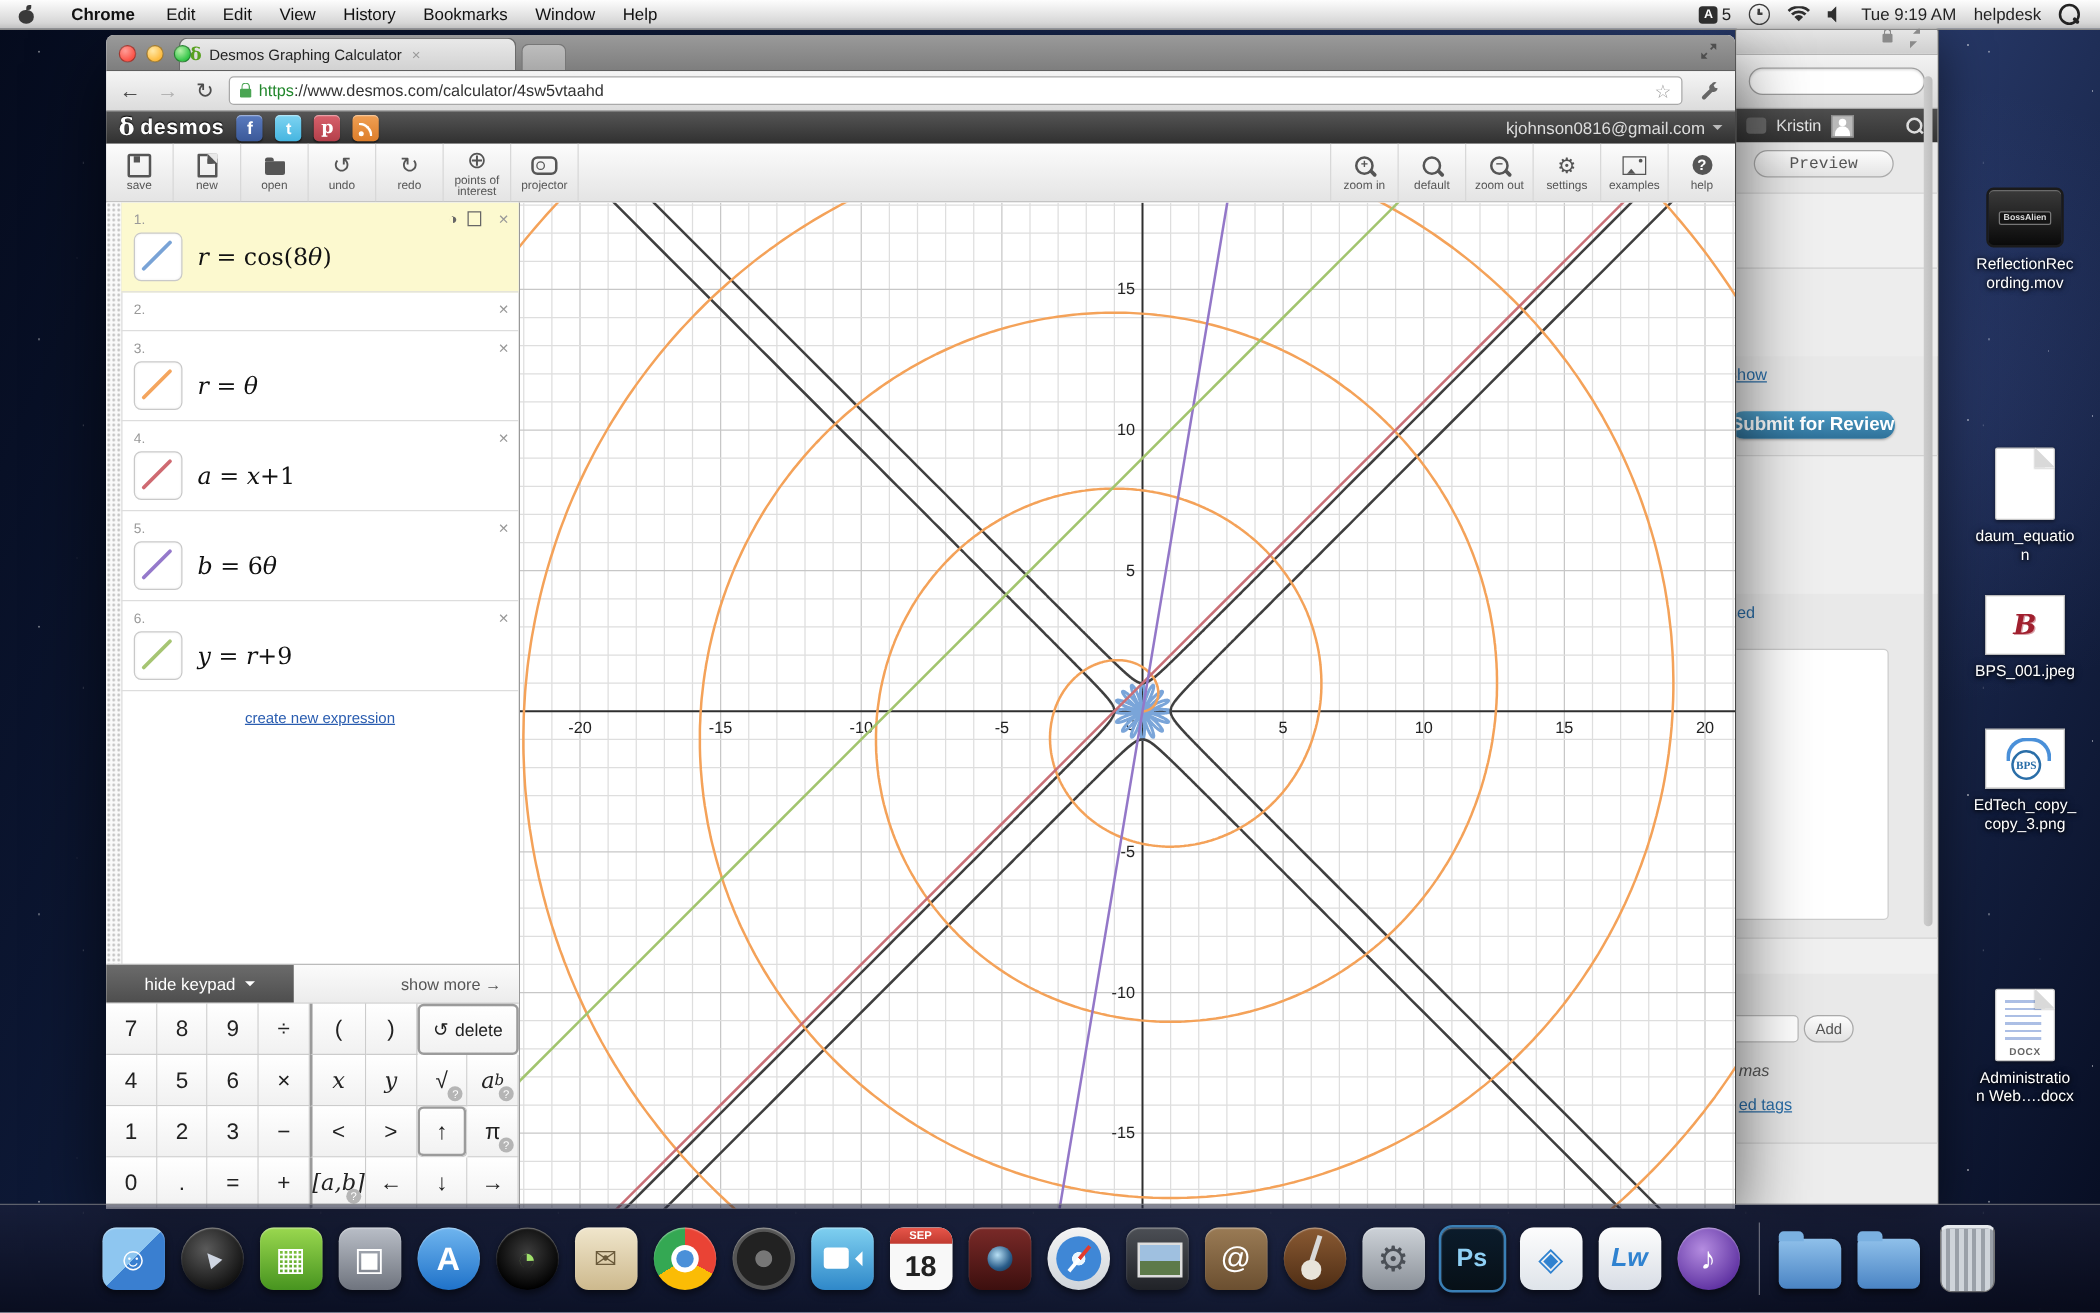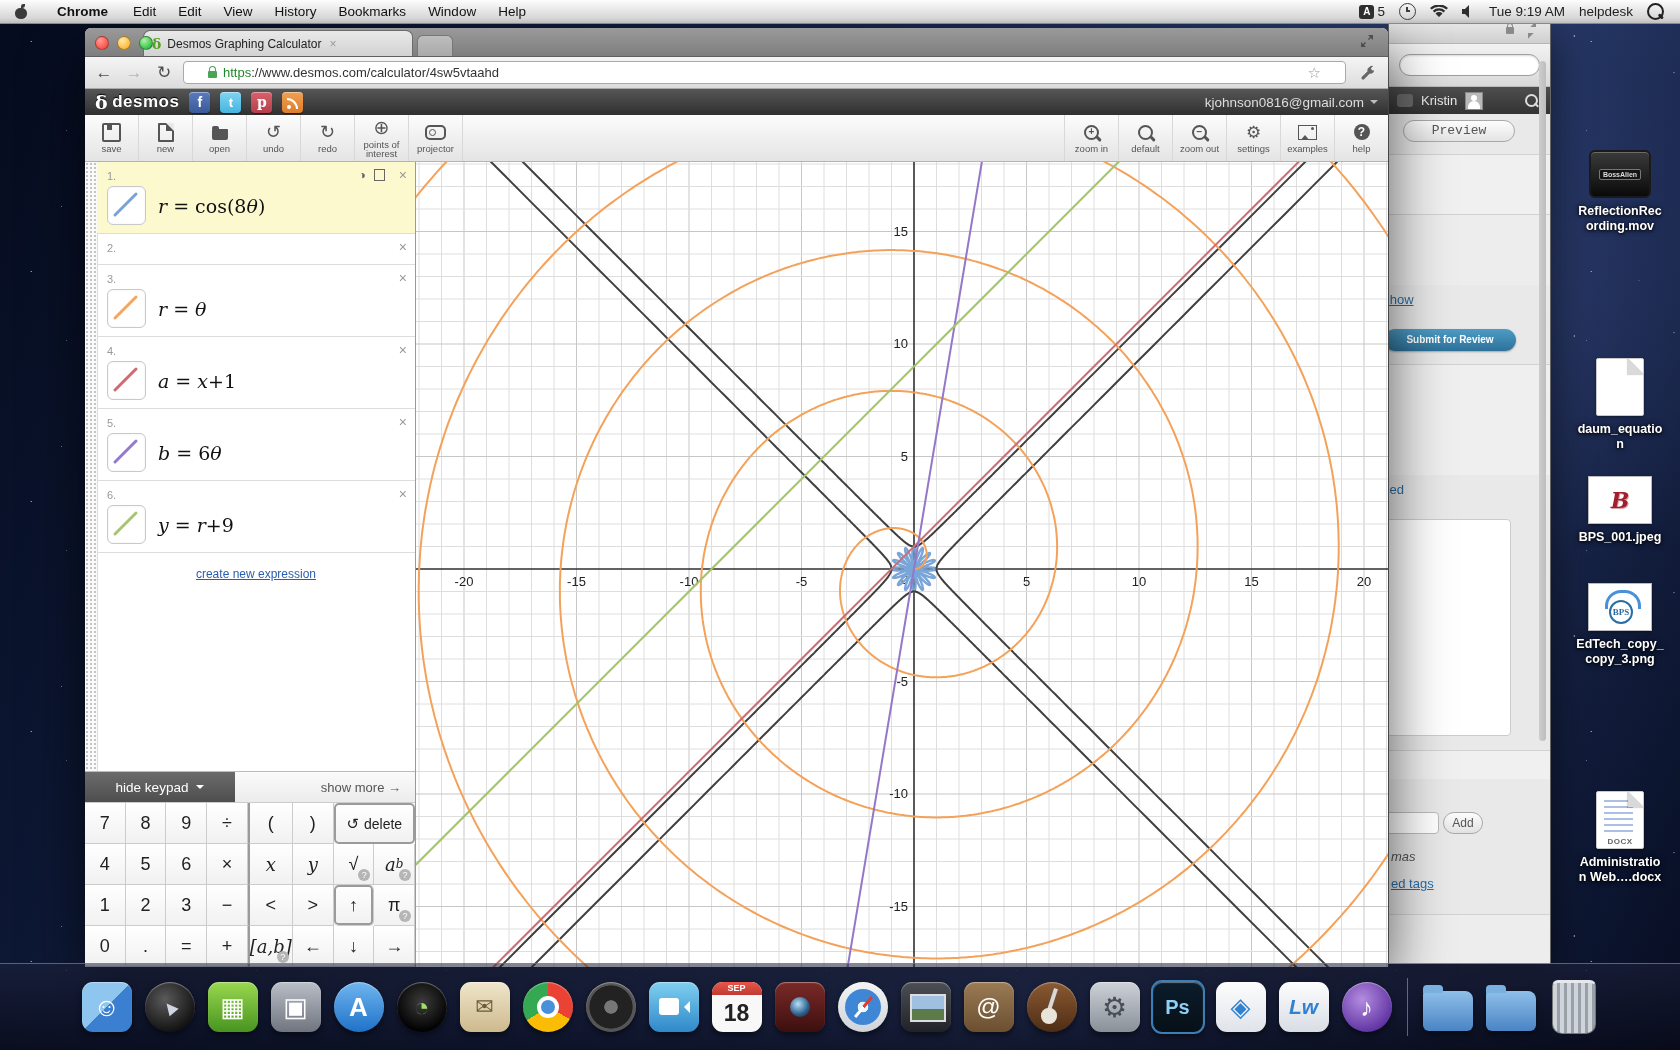--- a/index.html
+++ b/index.html
@@ -54,21 +54,21 @@
   .chat-ic::after{content:"";position:absolute;left:3px;bottom:-4px;border:4px solid transparent;border-top-color:#6a6a6a;}
   .avatar{width:16px;height:16px;background:#b9b9b9;border:1px solid #888;position:relative;overflow:hidden;}
   .avatar::before{content:"";position:absolute;left:4.5px;top:2px;width:6px;height:6px;background:#fff;border-radius:50%;}
   .avatar::after{content:"";position:absolute;left:1.5px;top:8.5px;width:12px;height:8px;background:#fff;border-radius:6px 6px 0 0;}
   .mini-loupe{width:9px;height:9px;border:2px solid #ddd;border-radius:50%;position:relative;margin-left:auto;margin-right:4px;}
   .mini-loupe::after{content:"";position:absolute;left:7px;top:8px;width:5px;height:2px;background:#ddd;transform:rotate(45deg);}
   .bg-content{position:relative;height:calc(100% - 92px);background:#e9e9e9;overflow:hidden;font-size:13px;color:#444;}
   .panelrow{border-top:1px solid #d2d2d2;background:#f0f0f0;}
   .btn-preview{position:absolute;left:14px;top:6px;width:110px;height:20px;border:1px solid #aaa;border-radius:11px;background:linear-gradient(#fdfdfd,#e4e4e4);text-align:center;line-height:20px;color:#555;font-size:13px;font-family:Liberation Mono, monospace;}
   .link{color:#2a6ea8;text-decoration:underline;}
-  .btn-submit{position:absolute;left:-5px;top:215px;width:132px;height:22px;border-radius:12px;background:linear-gradient(#4d9cc6,#2e7199);color:#fff;font-weight:bold;font-size:10px;text-align:center;line-height:22px;box-shadow:0 1px 2px rgba(0,0,0,.3);}
+  .btn-submit{position:absolute;left:-5px;top:215px;width:132px;height:22px;border-radius:12px;background:linear-gradient(#4d9cc6,#2e7199);color:#fff;font-weight:bold;font-size:15px;text-align:center;line-height:22px;box-shadow:0 1px 2px rgba(0,0,0,.3);}
   .bg-white-panel{position:absolute;left:-40px;top:405px;width:160px;height:215px;background:#fff;border:1px solid #ccc;border-radius:4px;}
   .bg-input{position:absolute;left:-40px;top:698px;width:88px;height:20px;background:#fff;border:1px solid #bbb;border-radius:4px;}
   .btn-add{position:absolute;left:54px;top:698px;width:38px;height:20px;border:1px solid #aaa;border-radius:11px;background:linear-gradient(#fdfdfd,#e2e2e2);text-align:center;line-height:20px;font-size:12px;color:#555;}
   .bg-scroll{position:absolute;right:4px;top:40px;width:7px;height:680px;background:linear-gradient(90deg,#cdcdcd,#bdbdbd);border-radius:4px;}
 
   
   .win{position:absolute;left:85px;top:28px;width:1303px;height:935px;z-index:20;
     border-radius:6px 6px 0 0;box-shadow:0 22px 60px rgba(0,0,0,.65);background:#fff;}
   .tabstrip{height:28px;background:linear-gradient(#9a9a9a,#7e7e7e);border-radius:6px 6px 0 0;border-bottom:1px solid #5f5f5f;position:relative;display:flex;align-items:flex-end;}
   .lights{position:absolute;left:10px;top:8px;display:flex;gap:8px;}
@@ -77,21 +77,21 @@
   .l-yellow{background:radial-gradient(circle at 35% 30%,#ffe9a8,#fdbb3f 70%);}
   .l-green{background:radial-gradient(circle at 35% 30%,#b6f0a8,#35c649 70%);}
   .tab{margin-left:58px;width:252px;height:25px;background:linear-gradient(#e9e9e9,#d2d2d2);border:1px solid #6b6b6b;border-bottom:none;border-radius:7px 7px 0 0;display:flex;align-items:center;padding:0 8px;font-size:12px;color:#222;gap:6px;}
   .tab .fav{color:#58a11f;font-weight:bold;font-family:"DejaVu Serif",serif;font-size:14px;}
   .tab .tx{color:#9a9a9a;font-size:12px;margin-left:2px;}
   .tabstub{width:34px;height:20px;margin-left:4px;margin-bottom:0;background:linear-gradient(#bdbdbd,#a9a9a9);border:1px solid #777;border-bottom:none;border-radius:6px 6px 0 0;}
   .fs-arrows{position:absolute;right:14px;top:6px;width:14px;height:14px;opacity:.8;}
   .navbar{height:31px;background:linear-gradient(#f5f5f5,#dcdcdc);border-bottom:1px solid #a8a8a8;display:flex;align-items:center;padding:0 8px;gap:8px;}
   .navbtn{font-size:17px;color:#4d4d4d;width:22px;text-align:center;}
   .navbtn.dis{color:#b3b3b3;}
-  .omnibox{flex:1;height:21px;background:#fff;border:1px solid #a9a9a9;border-radius:4px;display:flex;align-items:center;padding:0 24px;gap:6px;font-size:13px;}
+  .omnibox{flex:1;height:21px;background:#fff;border:1px solid #a9a9a9;border-radius:4px;display:flex;align-items:center;padding:0 8px;gap:6px;font-size:13px;}
   .lockic{width:9px;height:7px;background:#4aa553;border-radius:1px;position:relative;margin-top:3px;}
   .lockic::before{content:"";position:absolute;left:1px;top:-5px;width:5px;height:5px;border:1.6px solid #4aa553;border-bottom:none;border-radius:4px 4px 0 0;}
   .scheme{color:#22872c;}
   .urlrest{color:#333;}
   .star{margin-left:auto;color:#9a9a9a;font-size:15px;}
   .wrenchbtn{width:26px;height:22px;display:flex;align-items:center;justify-content:center;}
 
   
   .dheader{height:26px;background:linear-gradient(#565656,#303030);display:flex;align-items:center;padding:0 10px;gap:10px;}
   .brand{color:#fff;font-weight:bold;font-size:17px;letter-spacing:.5px;display:flex;align-items:center;gap:4px;text-shadow:0 -1px 1px #000;}
@@ -163,21 +163,21 @@
   .key.focus{box-shadow:inset 0 0 0 2px #9b9b9b;border-radius:5px;}
   .key .help{position:absolute;right:3px;bottom:3px;width:12px;height:12px;background:#b5b5b5;color:#fff;border-radius:50%;font-size:9px;line-height:12px;text-align:center;font-style:normal;font-family:"Liberation Sans",sans-serif;}
   .key sup{font-size:12px;}
 
   
   .graph{flex:1;position:relative;background:#fff;overflow:hidden;}
   .graph svg{display:block;}
 
   
   .dicon{position:absolute;width:120px;z-index:8;display:flex;flex-direction:column;align-items:center;gap:6px;}
-  .dlabel{color:#fff;font-size:12.5px;font-weight:bold;text-align:center;line-height:15px;white-space:pre-line;text-shadow:0 1px 3px rgba(0,0,0,.95),0 0 6px rgba(0,0,0,.7);}
+  .dlabel{color:#fff;font-size:12.5px;font-weight:normal;text-align:center;line-height:15px;white-space:pre-line;text-shadow:0 1px 3px rgba(0,0,0,.95),0 0 6px rgba(0,0,0,.7);}
   .ic-movie{width:58px;height:44px;background:linear-gradient(#3a3a3a,#0a0a0a);border:2px solid #1a1a1a;border-radius:6px;display:flex;align-items:center;justify-content:center;box-shadow:inset 0 1px 0 rgba(255,255,255,.25);}
   .ic-movie span{color:#ddd;font-size:7px;font-weight:bold;border:1px solid #777;padding:1px 3px;border-radius:2px;background:#141414;}
   .ic-doc{width:46px;height:56px;background:#fff;border:1px solid #c9c9c9;border-radius:2px;position:relative;box-shadow:0 1px 3px rgba(0,0,0,.4);}
   .ic-doc::after{content:"";position:absolute;right:-1px;top:-1px;border:8px solid transparent;border-bottom-color:#d9d9d9;border-left-color:#d9d9d9;box-shadow:-1px 1px 1px rgba(0,0,0,.15);}
   .ic-doc .lines{position:absolute;left:7px;top:8px;right:10px;bottom:14px;background:repeating-linear-gradient(#9db3e0 0 2px, transparent 2px 6px);opacity:.85;}
   .ic-doc .tag{position:absolute;bottom:2px;width:100%;text-align:center;font-size:8px;color:#666;font-weight:bold;letter-spacing:.5px;}
   .ic-img{width:62px;height:46px;background:#fff;border:1px solid #bbb;box-shadow:0 1px 3px rgba(0,0,0,.45);display:flex;align-items:center;justify-content:center;position:relative;}
   .bps-logo{color:#a01f2e;font-family:"DejaVu Serif",serif;font-weight:bold;font-size:22px;font-style:italic;text-shadow:1px 1px 0 #d8a0a8;}
   .ed-logo{position:relative;width:34px;height:30px;font-family:Liberation Serif, serif;}
   .ed-logo .circ{position:absolute;left:6px;top:8px;width:20px;height:20px;border:2px solid #2a6ea8;border-radius:50%;color:#2a6ea8;font-size:9px;font-weight:bold;text-align:center;line-height:20px;}

